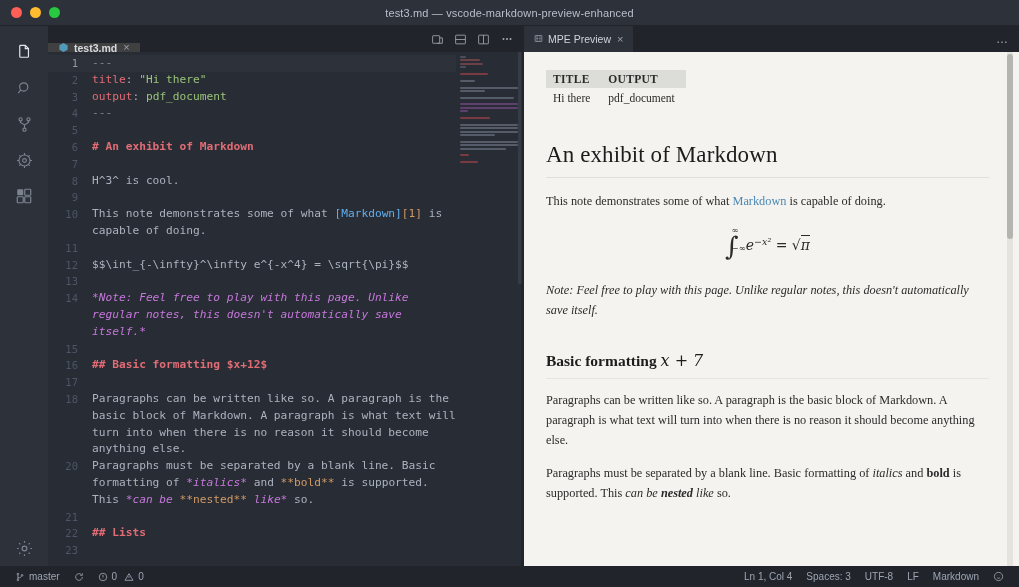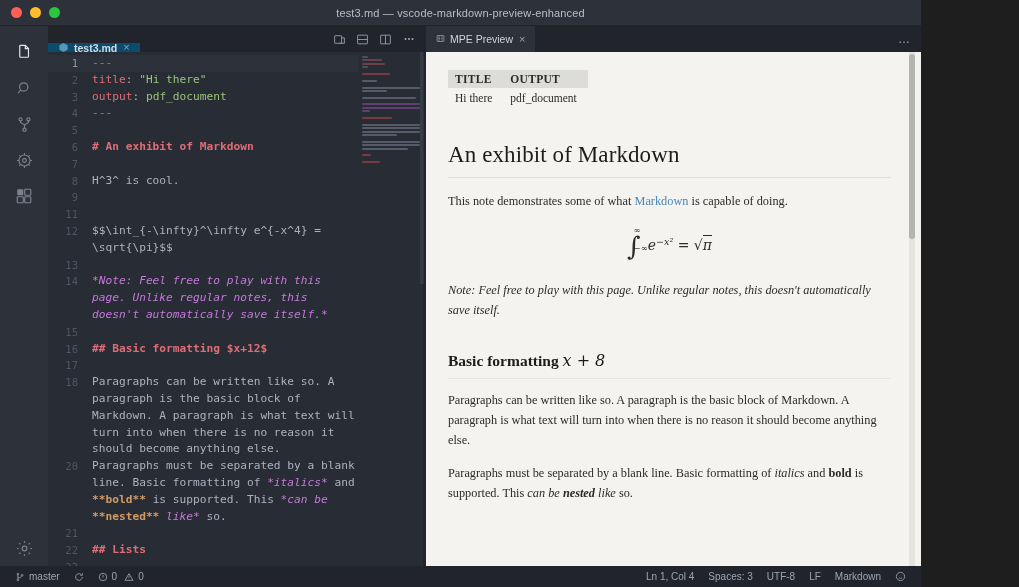--- a/index.html
+++ b/index.html
@@ -4,21 +4,21 @@
 <style>
   * { box-sizing: border-box; margin: 0; padding: 0; }
   html, body {
     width: 1019px; height: 587px;
     background: #1e1e1e;
     font-family: "Liberation Sans", sans-serif;
     overflow: hidden;
   }
   .window {
     position: relative;
-    width: 921px; height: 587px;
+    width: 1019px; height: 587px;
     background: #21252b;
     display: flex; flex-direction: column;
     overflow: hidden;
   }
 
   
   .titlebar {
     height: 26px; flex: 0 0 26px;
     background: #2c313a;
     display: flex; align-items: center;
@@ -63,21 +63,21 @@
   }
   .tabs-row {
     height: 26px; flex: 0 0 26px;
     background: #21252b;
     display: flex; align-items: stretch;
     position: relative;
   }
   .tab {
     display: flex; align-items: center; gap: 5px;
     padding: 0 9px 0 10px;
-    background: #0c4a6e;
+    background: #404040;
     font-size: 10.5px; color: #d7dae0;
     border-right: 1px solid #21252b;
     position: relative;
     min-width: 0;
     margin-top: 17px;
   }
   .tab .tab-label { font-weight: bold; white-space: nowrap; }
   .tab-fileicon {
     width: 11px; height: 11px; flex: 0 0 11px;
     display: flex; align-items: center; justify-content: center;
@@ -114,21 +114,21 @@
     color: #abb2bf; white-space: pre-wrap;
     padding-left: 2px; vertical-align: top;
   }
   .row-cur td { background: #2c313a; }
   .k-red { color: #e06c75; }
   .k-green { color: #98c379; }
   .k-head { color: #e06c75; font-weight: bold; margin-top: 15px; }
   .k-purple { color: #c678dd; font-style: italic; }
   .k-blue { color: #61afef; }
   .k-orange { color: #d19a66; }
-  .k-bold-orange { color: #d19a66; font-weight: bold; }
+  .k-bold-orange { color: #d19a66; font-weight: normal; }
   .k-gray { color: #7f8696; }
   .k-plain { color: #abb2bf; }
 
   
   .minimap {
     width: 68px; flex: 0 0 68px;
     background: #282c34;
     position: relative; overflow: hidden;
     padding: 4px 6px 0 4px;
   }
@@ -373,20 +373,24 @@
                 </tr>
                 <tr>
                   <td class="ln">8</td>
                   <td class="src"><span class="k-plain">H^3^ is cool.</span></td>
                 </tr>
                 <tr>
                   <td class="ln">9</td>
                   <td class="src">&nbsp;</td>
                 </tr>
                 <tr>
+                  <td class="ln">10</td>
+                  <td class="src"><span class="k-plain">This note demonstrates some of what </span><span class="k-blue">[Markdown]</span><span class="k-orange">[1]</span><span class="k-plain"> is capable of doing.</span></td>
+                </tr>
+                <tr>
                   <td class="ln">11</td>
                   <td class="src">&nbsp;</td>
                 </tr>
                 <tr>
                   <td class="ln">12</td>
                   <td class="src"><span class="k-plain">$$\int_{-\infty}^\infty e^{-x^4} = \sqrt{\pi}$$</span></td>
                 </tr>
                 <tr>
                   <td class="ln">13</td>
                   <td class="src">&nbsp;</td>
@@ -510,21 +514,21 @@
 
 
         <p class="pv-p"><span>This note demonstrates some of what </span><a class="pv-link" href="#">Markdown</a><span> is capable of doing.</span></p>
 
         <div class="pv-math-block">
           <span class="intg">∫</span><span class="lim"><span class="top">∞</span><span>−∞</span></span><span class="mathvar">e</span><sup class="mathvar">−x²</sup><span> = </span><span>√</span><span style="border-top:1px solid #2b2b2b;padding-top:1px;" class="mathvar">π</span>
         </div>
 
         <p class="pv-p note">Note: Feel free to play with this page. Unlike regular notes, this doesn't automatically save itself.</p>
 
-        <h2 class="pv-h2"><span>Basic formatting </span><span class="mathvar" style="font-weight:normal;font-size:16px;">x + 8</span></h2>
+        <h2 class="pv-h2"><span>Basic formatting </span><span class="mathvar" style="font-weight:normal;font-size:16px;">x + 7</span></h2>
 
         <p class="pv-p">Paragraphs can be written like so. A paragraph is the basic block of Markdown. A paragraph is what text will turn into when there is no reason it should become anything else.</p>
 
         <p class="pv-p"><span>Paragraphs must be separated by a blank line. Basic formatting of </span><em>italics</em><span> and </span><strong>bold</strong><span> is supported. This </span><em><span>can be </span><strong>nested</strong><span> like</span></em><span> so.</span></p>
       </div>
     </div>
   </div>
 
   <div class="statusbar">
     <div class="sb-left">

